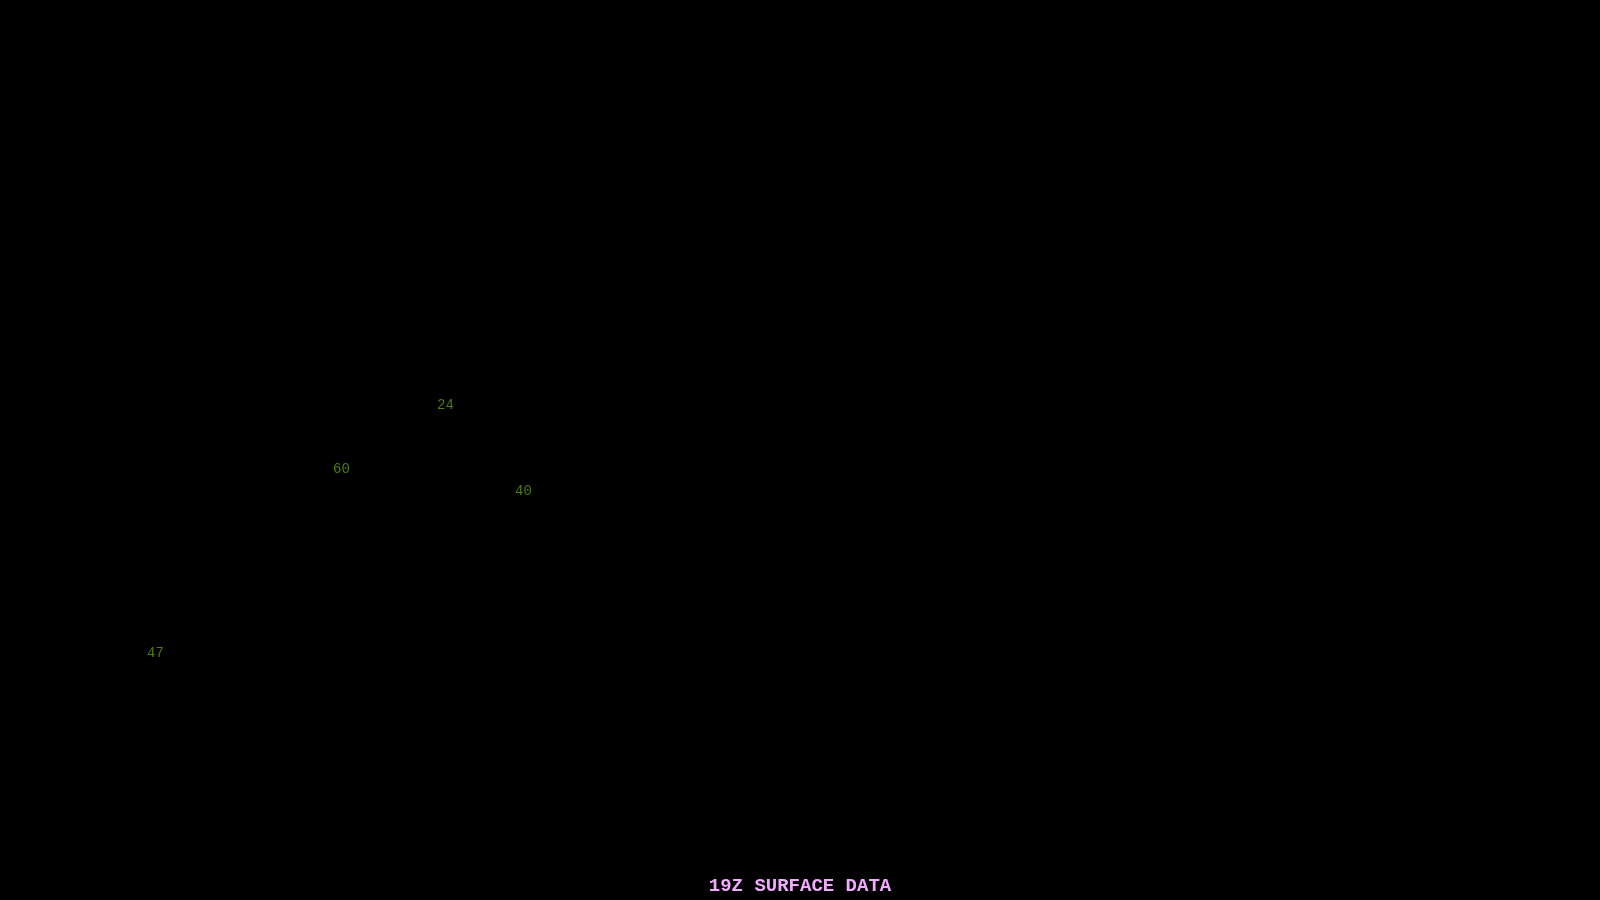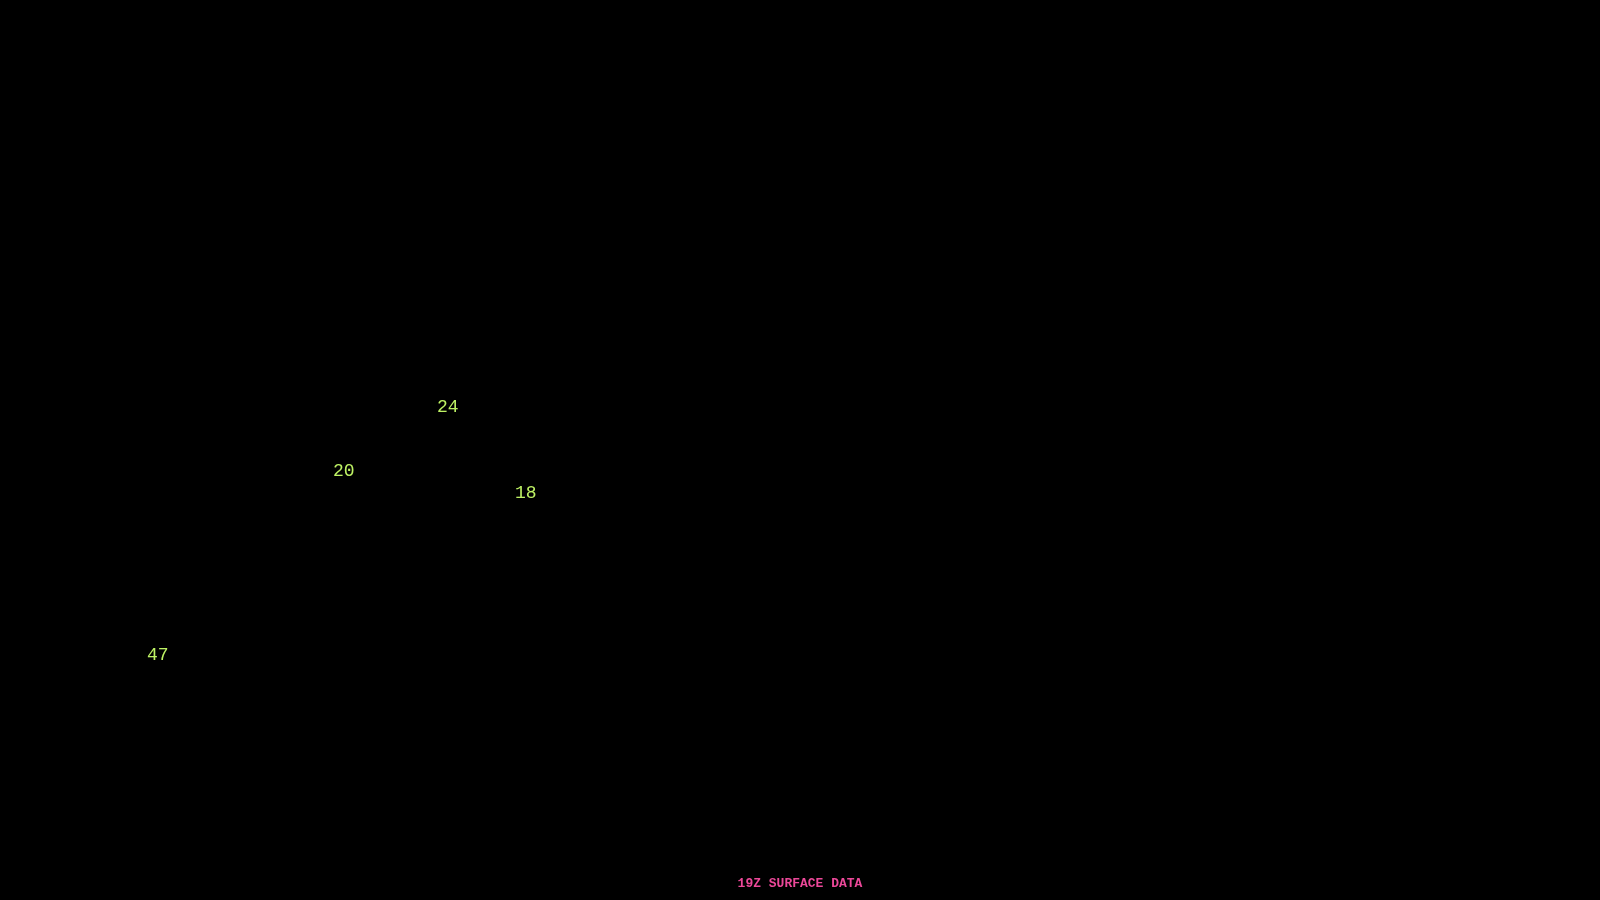--- a/index.html
+++ b/index.html
@@ -17,48 +17,48 @@
   }
   .plot-area {
     position: absolute;
     left: 0;
     top: 0;
     width: 100%;
     height: 100%;
   }
   .station-value {
     position: absolute;
-    color: #bef264;
+    color: #4d7c0f;
     font-family: "Liberation Mono", "DejaVu Sans Mono", monospace;
-    font-size: 18px;
+    font-size: 14px;
     font-weight: 400;
     line-height: 1;
     letter-spacing: 0px;
     white-space: pre;
     -webkit-font-smoothing: none;
   }
   .caption {
     position: absolute;
     left: 50%;
     top: 877px;
     transform: translateX(-50%);
-    color: #ec4899;
+    color: #f0abfc;
     font-family: "Liberation Mono", "DejaVu Sans Mono", monospace;
-    font-size: 13px;
+    font-size: 19px;
     font-weight: 700;
     line-height: 1;
     letter-spacing: 0px;
     white-space: pre;
     -webkit-font-smoothing: none;
   }
 </style>
 </head>
 <body>
 
 <div class="screen">
   <div class="plot-area">
       <span class="station-value" style="left: 437px; top: 398px;">24</span>
-      <span class="station-value" style="left: 333px; top: 462px;">20</span>
-      <span class="station-value" style="left: 515px; top: 484px;">18</span>
+      <span class="station-value" style="left: 333px; top: 462px;">60</span>
+      <span class="station-value" style="left: 515px; top: 484px;">40</span>
       <span class="station-value" style="left: 147px; top: 646px;">47</span>
     </div>
   <div class="caption">19Z SURFACE DATA</div>
 </div>
 
 </body></html>

